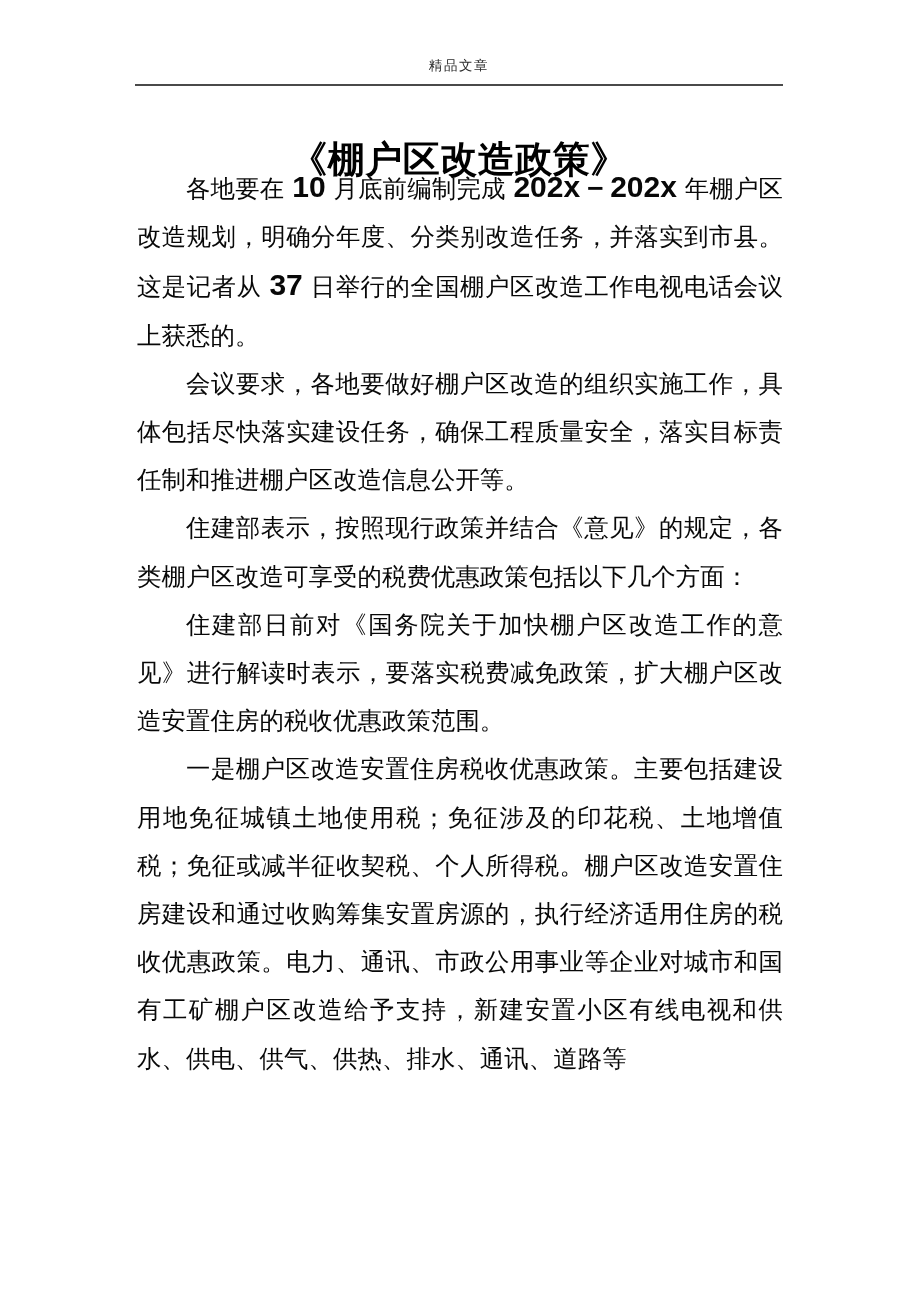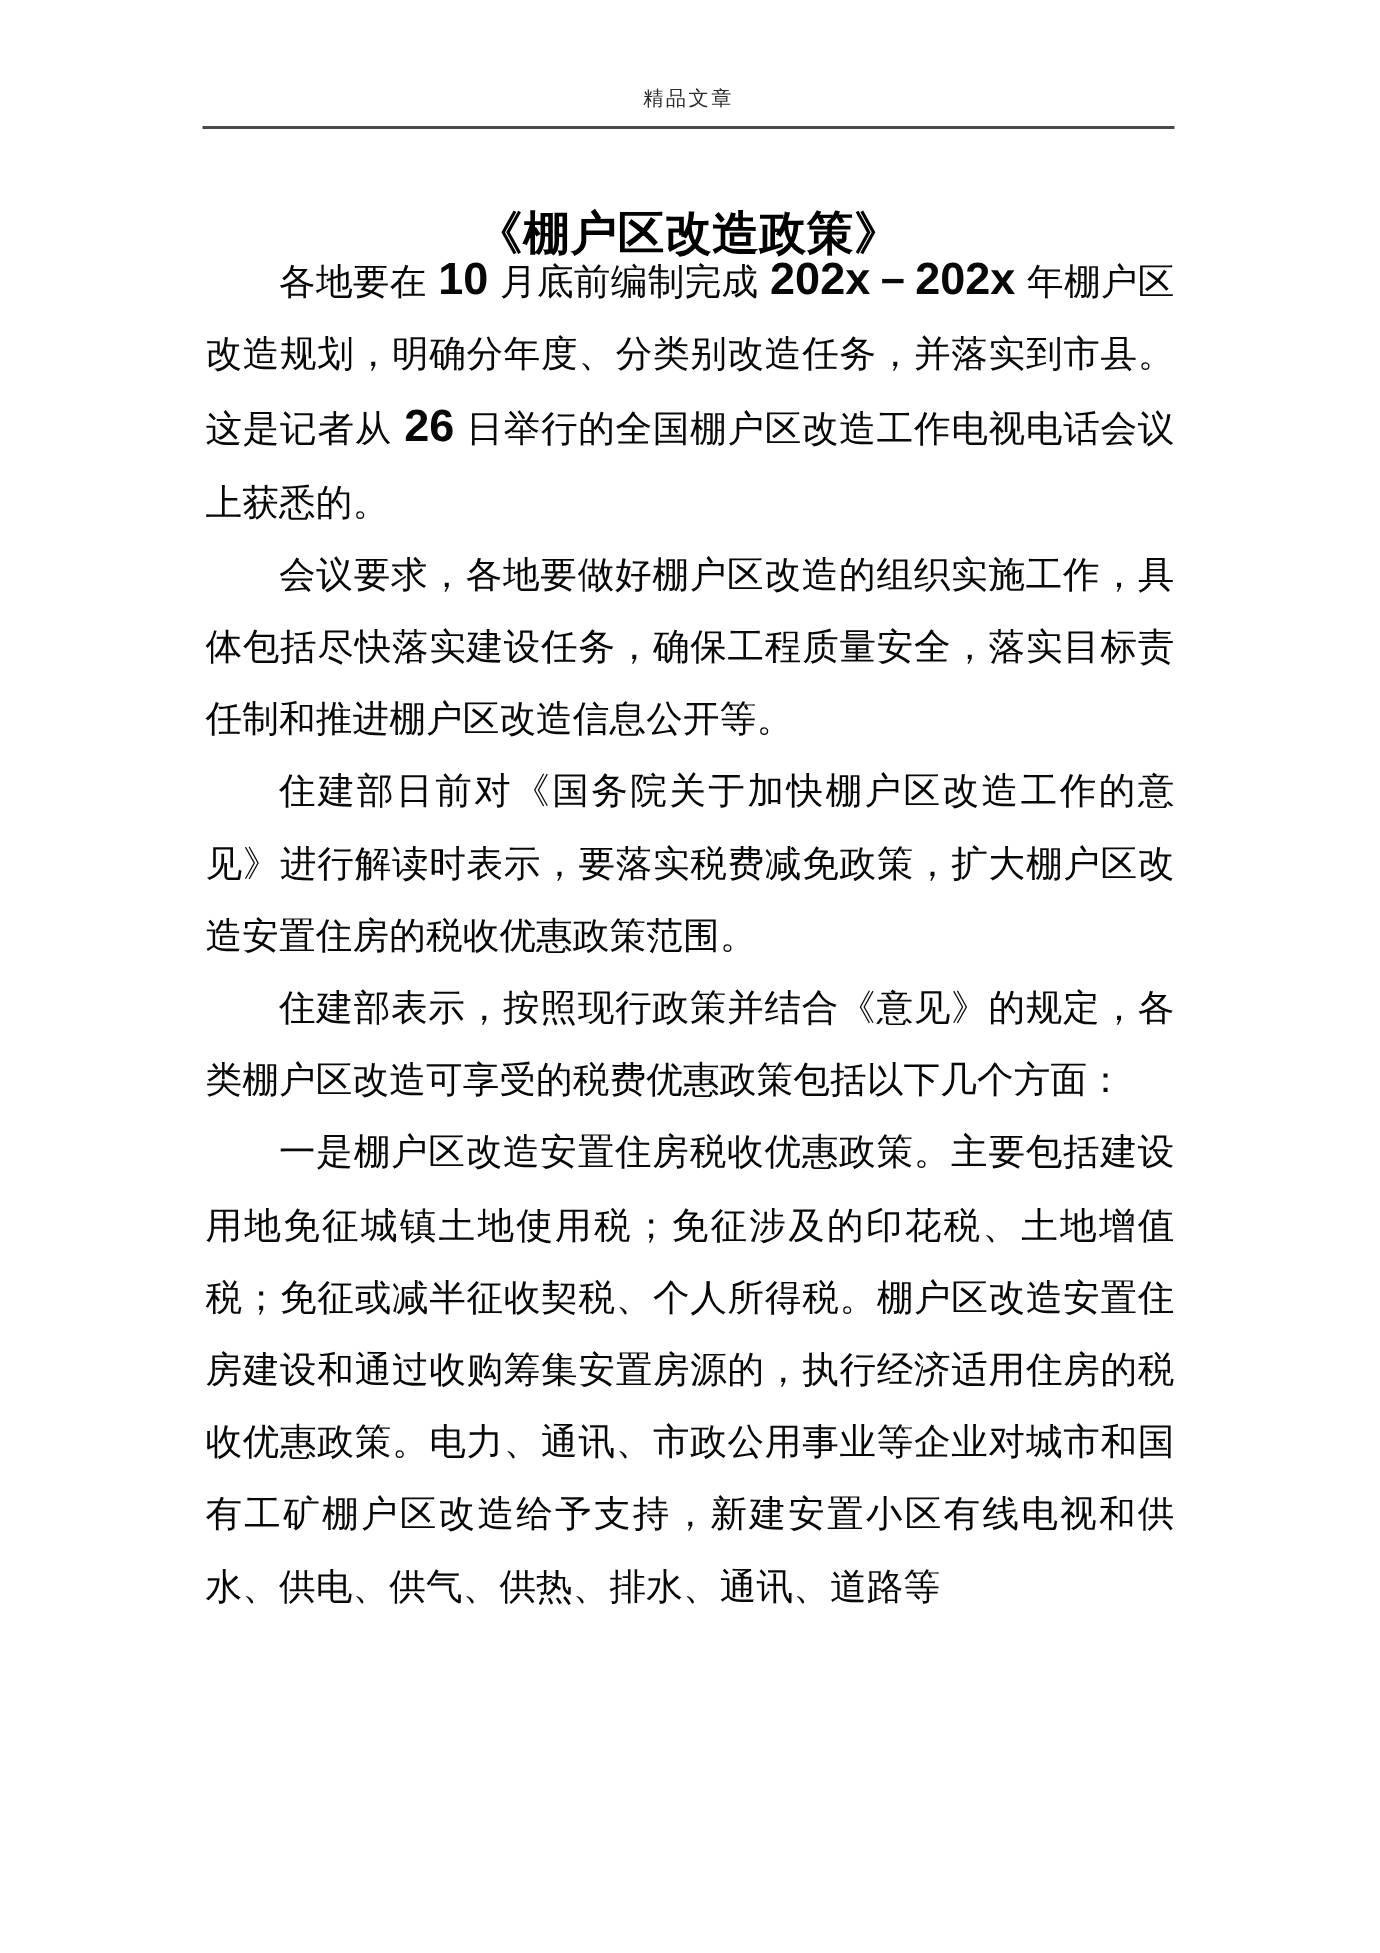--- a/index.html
+++ b/index.html
@@ -58,21 +58,21 @@
   }
 
   
   .doc-title {
     position: absolute;
     left: 135px;
     top: 113px;
     width: 648px;
     text-align: center;
     font-family: "Liberation Serif", "DejaVu Serif", serif;
-    font-size: 31px;
+    font-size: 37px;
     font-weight: bold;
     letter-spacing: 0.5px;
     line-height: 44px;
     color: #000000;
     white-space: nowrap;
   }
 
   
   .body-zone {
     position: absolute;
@@ -110,20 +110,20 @@
 <div class="page">
 
   <div class="header-zone">
     <div class="header-text">精品文章</div>
     <div class="header-rule"></div>
   </div>
 
   <h1 class="doc-title">《棚户区改造政策》</h1>
 
   <div class="body-zone">
-    <p class="para">各地要在 <span class="num">10</span> 月底前编制完成 <span class="num">202x－202x</span> 年棚户区改造规划，明确分年度、分类别改造任务，并落实到市县。这是记者从 <span class="num">26</span> 日举行的全国棚户区改造工作电视电话会议上获悉的。</p>
+    <p class="para">各地要在 <span class="num">10</span> 月底前编制完成 <span class="num">202x－202x</span> 年棚户区改造规划，明确分年度、分类别改造任务，并落实到市县。这是记者从 <span class="num">37</span> 日举行的全国棚户区改造工作电视电话会议上获悉的。</p>
     <p class="para">会议要求，各地要做好棚户区改造的组织实施工作，具体包括尽快落实建设任务，确保工程质量安全，落实目标责任制和推进棚户区改造信息公开等。</p>
+    <p class="para">住建部表示，按照现行政策并结合《意见》的规定，各类棚户区改造可享受的税费优惠政策包括以下几个方面：</p>
     <p class="para">住建部日前对《国务院关于加快棚户区改造工作的意见》进行解读时表示，要落实税费减免政策，扩大棚户区改造安置住房的税收优惠政策范围。</p>
-    <p class="para">住建部表示，按照现行政策并结合《意见》的规定，各类棚户区改造可享受的税费优惠政策包括以下几个方面：</p>
     <p class="para">一是棚户区改造安置住房税收优惠政策。主要包括建设用地免征城镇土地使用税；免征涉及的印花税、土地增值税；免征或减半征收契税、个人所得税。棚户区改造安置住房建设和通过收购筹集安置房源的，执行经济适用住房的税收优惠政策。电力、通讯、市政公用事业等企业对城市和国有工矿棚户区改造给予支持，新建安置小区有线电视和供水、供电、供气、供热、排水、通讯、道路等</p>
   </div>
 
 </div>
 
 </body></html>

